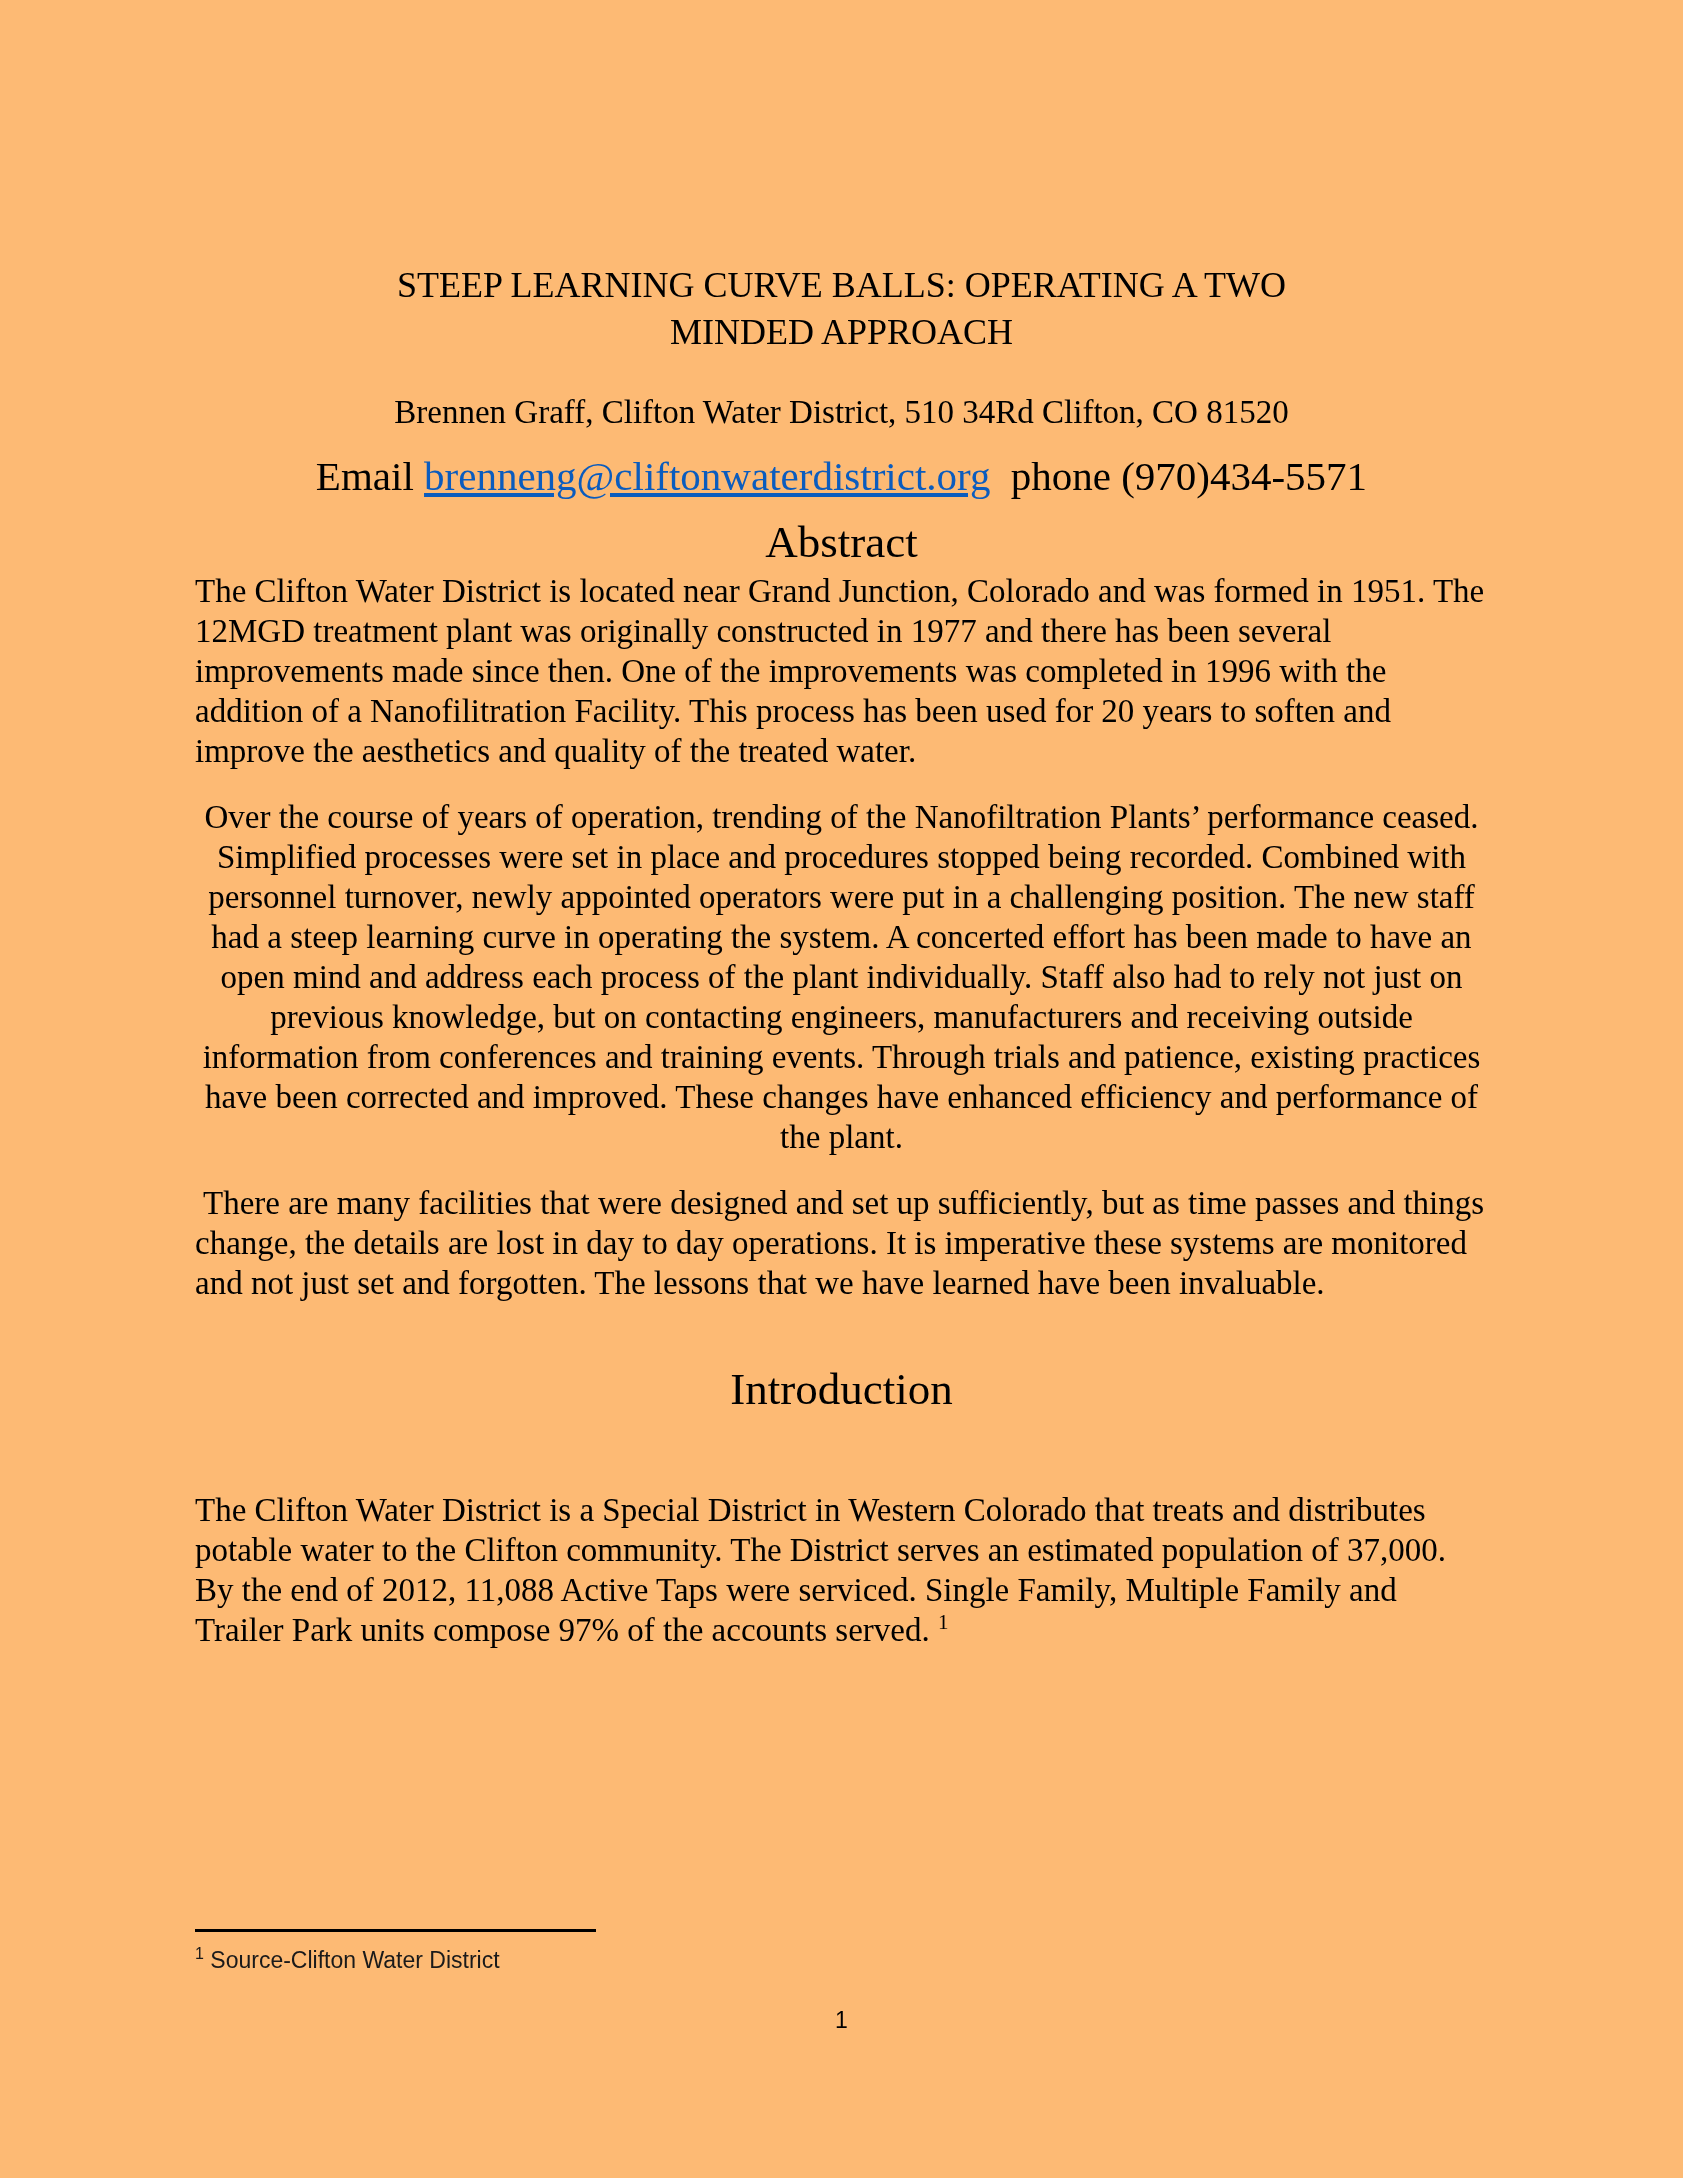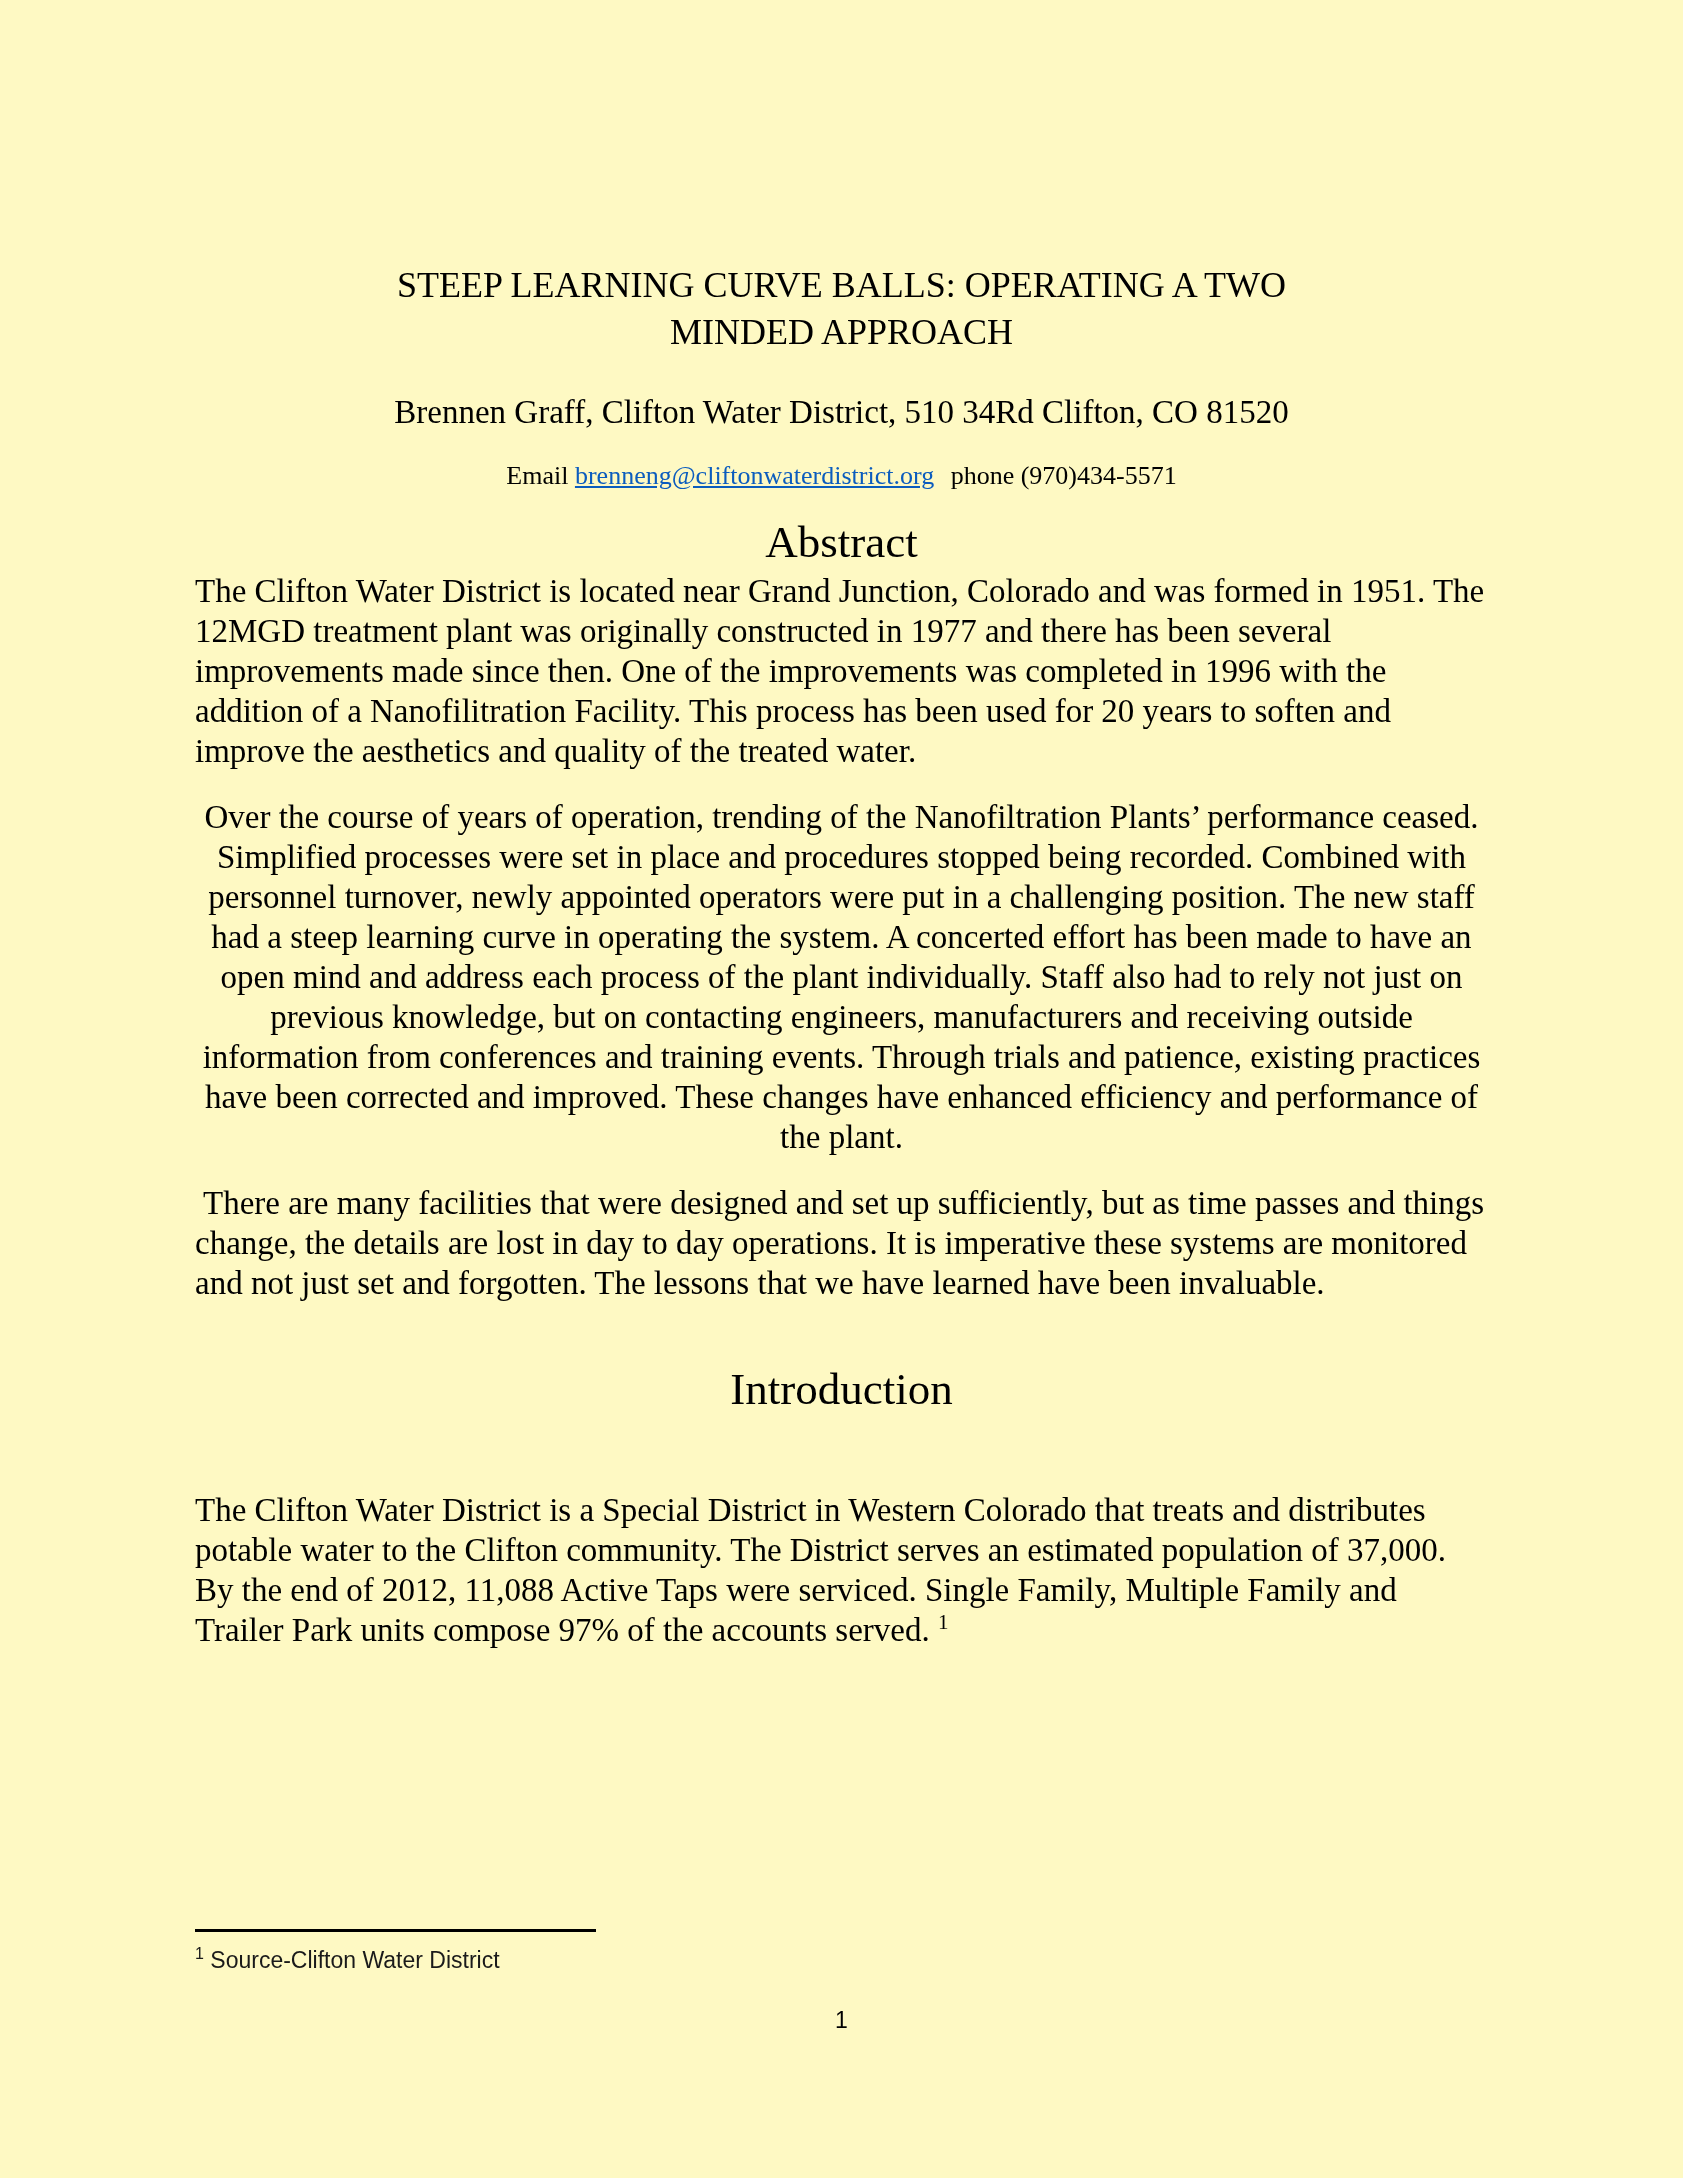--- a/index.html
+++ b/index.html
@@ -3,21 +3,21 @@
 <meta charset="utf-8">
 <style>
   * { margin: 0; padding: 0; box-sizing: border-box; }
   html, body { background: #ffffff; }
   body { font-family: "Liberation Serif", serif; color: #000000; }
 
   .page {
     position: relative;
     width: 1683px;
     height: 2178px;
-    background: #fef9c3;
+    background: #fdba74;
     overflow: hidden;
   }
 
   .content {
     position: absolute;
     left: 195px;
     top: 262px;
     width: 1293px;
   }
 
@@ -29,21 +29,21 @@
 
   .author-line {
     margin-top: 36px;
     font-size: 33px;
     line-height: 40px;
     text-align: center;
   }
 
   .contact-line {
     margin-top: 24px;
-    font-size: 26px;
+    font-size: 41px;
     line-height: 40px;
     text-align: center;
   }
 
   .email-link {
     color: #0B5CBE;
     text-decoration: underline;
     cursor: pointer;
   }
 

